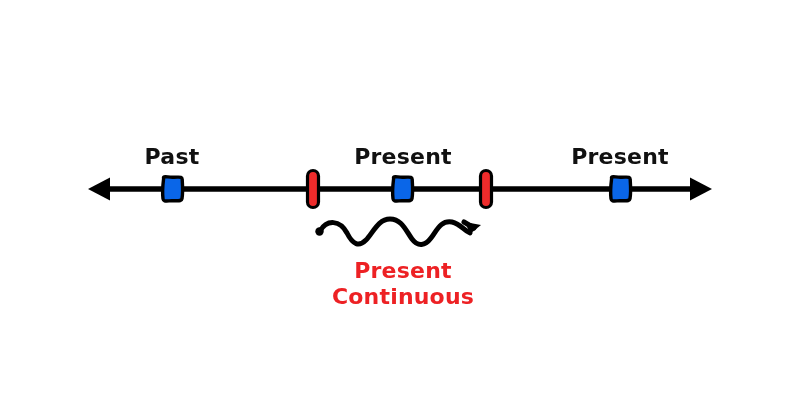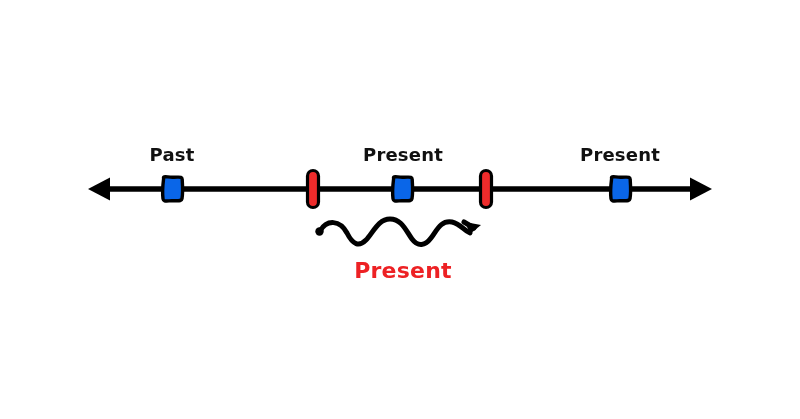--- a/index.html
+++ b/index.html
@@ -26,21 +26,21 @@
     left: 0;
     top: 0;
     width: 800px;
     height: 419px;
     display: block;
   }
   .tl-label {
     position: absolute;
     font-family: "DejaVu Sans", sans-serif;
     font-weight: bold;
-    font-size: 18px;
+    font-size: 22px;
     color: #111111;
     letter-spacing: 0.2px;
     white-space: nowrap;
     transform: translateX(-50%);
     line-height: 1;
     text-align: center;
   }
   .tense-caption {
     position: absolute;
     font-family: "DejaVu Sans", sans-serif;
@@ -116,15 +116,16 @@
     </g>
 
   </svg>
 
   <div class="tl-label" style="left:172px; top:146px;">Past</div>
   <div class="tl-label" style="left:403px; top:146px;">Present</div>
   <div class="tl-label" style="left:620px; top:146px;">Present</div>
 
   <div class="tense-caption" style="left:403px; top:258px; color:#ED2124;">
     <span class="cap-line">Present</span>
+    <span class="cap-line">Continuous</span>
   </div>
 
 </div>
 
 </body></html>

